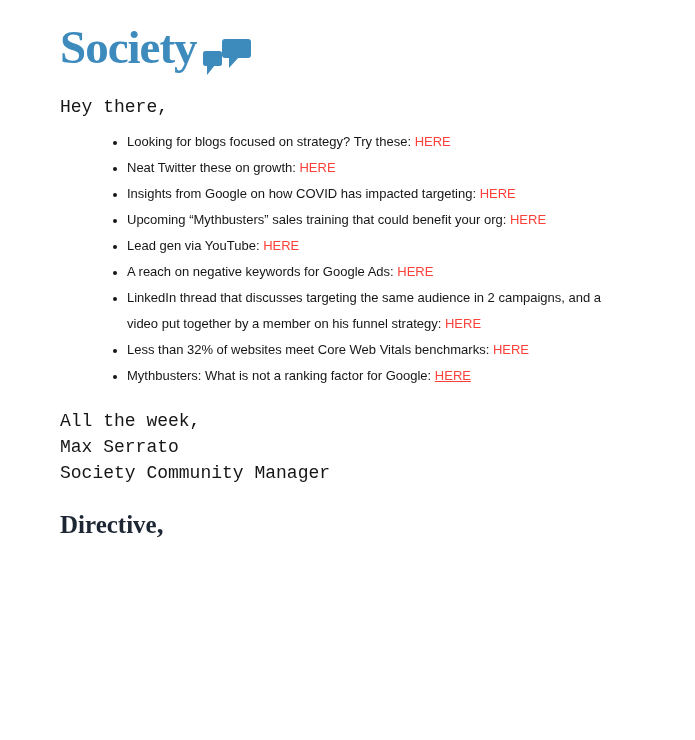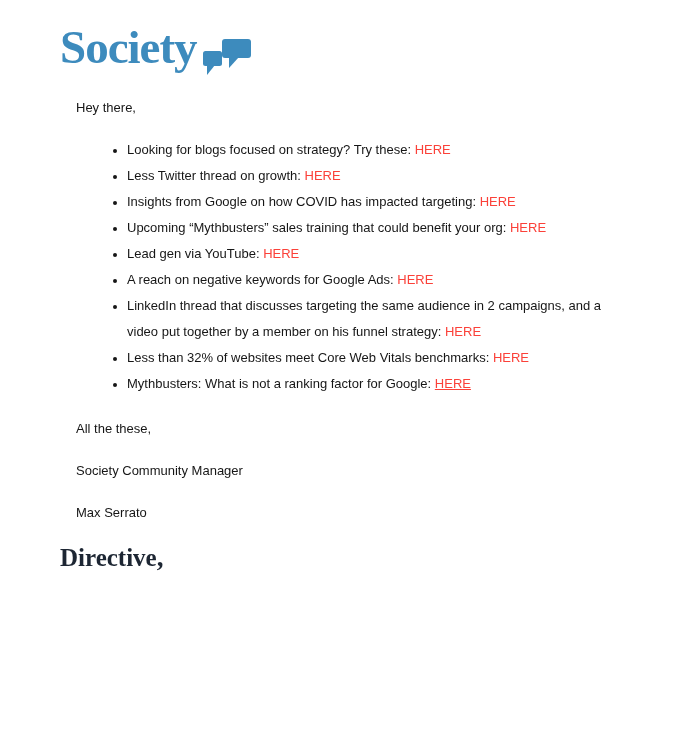--- a/index.html
+++ b/index.html
@@ -19,41 +19,41 @@
   .page{width:669px;height:740px;padding:22px 60px 0 60px;}
   
   .logo-row{height:56px;display:flex;align-items:flex-start;}
   .logo-text{
     font-family:"Liberation Serif", serif;
     font-weight:700;font-size:47px;line-height:50px;
     color:var(--logo-blue);letter-spacing:-1px;
   }
   .bubbles{margin-left:5px;margin-top:16px;}
   
-  p{margin:16px;font-size:13px;line-height:27px;}
+  p{margin:0;font-size:18px;line-height:27px;font-family:Liberation Mono, monospace;}
   .greeting{margin-top:16px;}
   .intro{margin-top:15px;max-width:575px;}
   ul.recap{
     margin:8px 0 0 0;padding:0 0 0 67px;
     list-style:disc outside;
   }
   ul.recap li{
     max-width:500px;font-size:13px;line-height:26px;color:var(--text);
   }
   ul.recap li::marker{font-size:12px;}
   a.here-link{
     color:var(--link-red);text-decoration:none;cursor:pointer;
   }
   a.here-link.underlined{text-decoration:underline;}
   .closing{margin-top:26px;max-width:575px;}
   .signoff{margin-top:19px;line-height:26px;}
   .sig-line{line-height:26px;}
   
   .directive-logo{
-    margin-top:12px;height:30px;
+    margin-top:23px;height:30px;
     font-family:"Liberation Serif", serif;
     font-weight:700;font-size:25px;line-height:30px;
     color:var(--footer-navy);letter-spacing:0px;
   }
   .directive-mark{font-size:27px;font-weight:700;}
 </style>
 </head>
 <body>
 
 <div class="page">
@@ -67,39 +67,39 @@
       <polygon points="5,27 13,27 5,37" fill="#3d8bbd"></polygon>
     </svg>
   </div>
 
   <p class="greeting">Hey there,</p>
 
 
   <ul class="recap" id="recap-list">
     <li><span>Looking for blogs focused on strategy? Try these:</span> <a href="#" class="here-link">HERE</a></li>
 
-    <li><span>Less Twitter thread on growth:</span> <a href="#" class="here-link">HERE</a></li>
+    <li><span>Neat Twitter these on growth:</span> <a href="#" class="here-link">HERE</a></li>
 
     <li><span>Insights from Google on how COVID has impacted targeting:</span> <a href="#" class="here-link">HERE</a></li>
 
     <li><span>Upcoming “Mythbusters” sales training that could benefit your org:</span> <a href="#" class="here-link">HERE</a></li>
 
     <li><span>Lead gen via YouTube:</span> <a href="#" class="here-link">HERE</a></li>
 
     <li><span>A reach on negative keywords for Google Ads:</span> <a href="#" class="here-link">HERE</a></li>
 
     <li><span>LinkedIn thread that discusses targeting the same audience in 2 campaigns, and a video put together by a member on his funnel strategy:</span> <a href="#" class="here-link">HERE</a></li>
 
     <li><span>Less than 32% of websites meet Core Web Vitals benchmarks:</span> <a href="#" class="here-link">HERE</a></li>
 
     <li><span>Mythbusters: What is not a ranking factor for Google:</span> <a href="#" class="here-link underlined">HERE</a></li>
   </ul>
 
 
-  <p class="signoff sig-line">All the these,</p>
+  <p class="signoff sig-line">All the week,</p>
+  <p class="sig-line">Max Serrato</p>
   <p class="sig-line">Society Community Manager</p>
-  <p class="sig-line">Max Serrato</p>
 
   <div class="directive-logo">
     <span>Directive</span><span class="directive-mark">,</span>
   </div>
 
 </div>
 
 </body></html>

